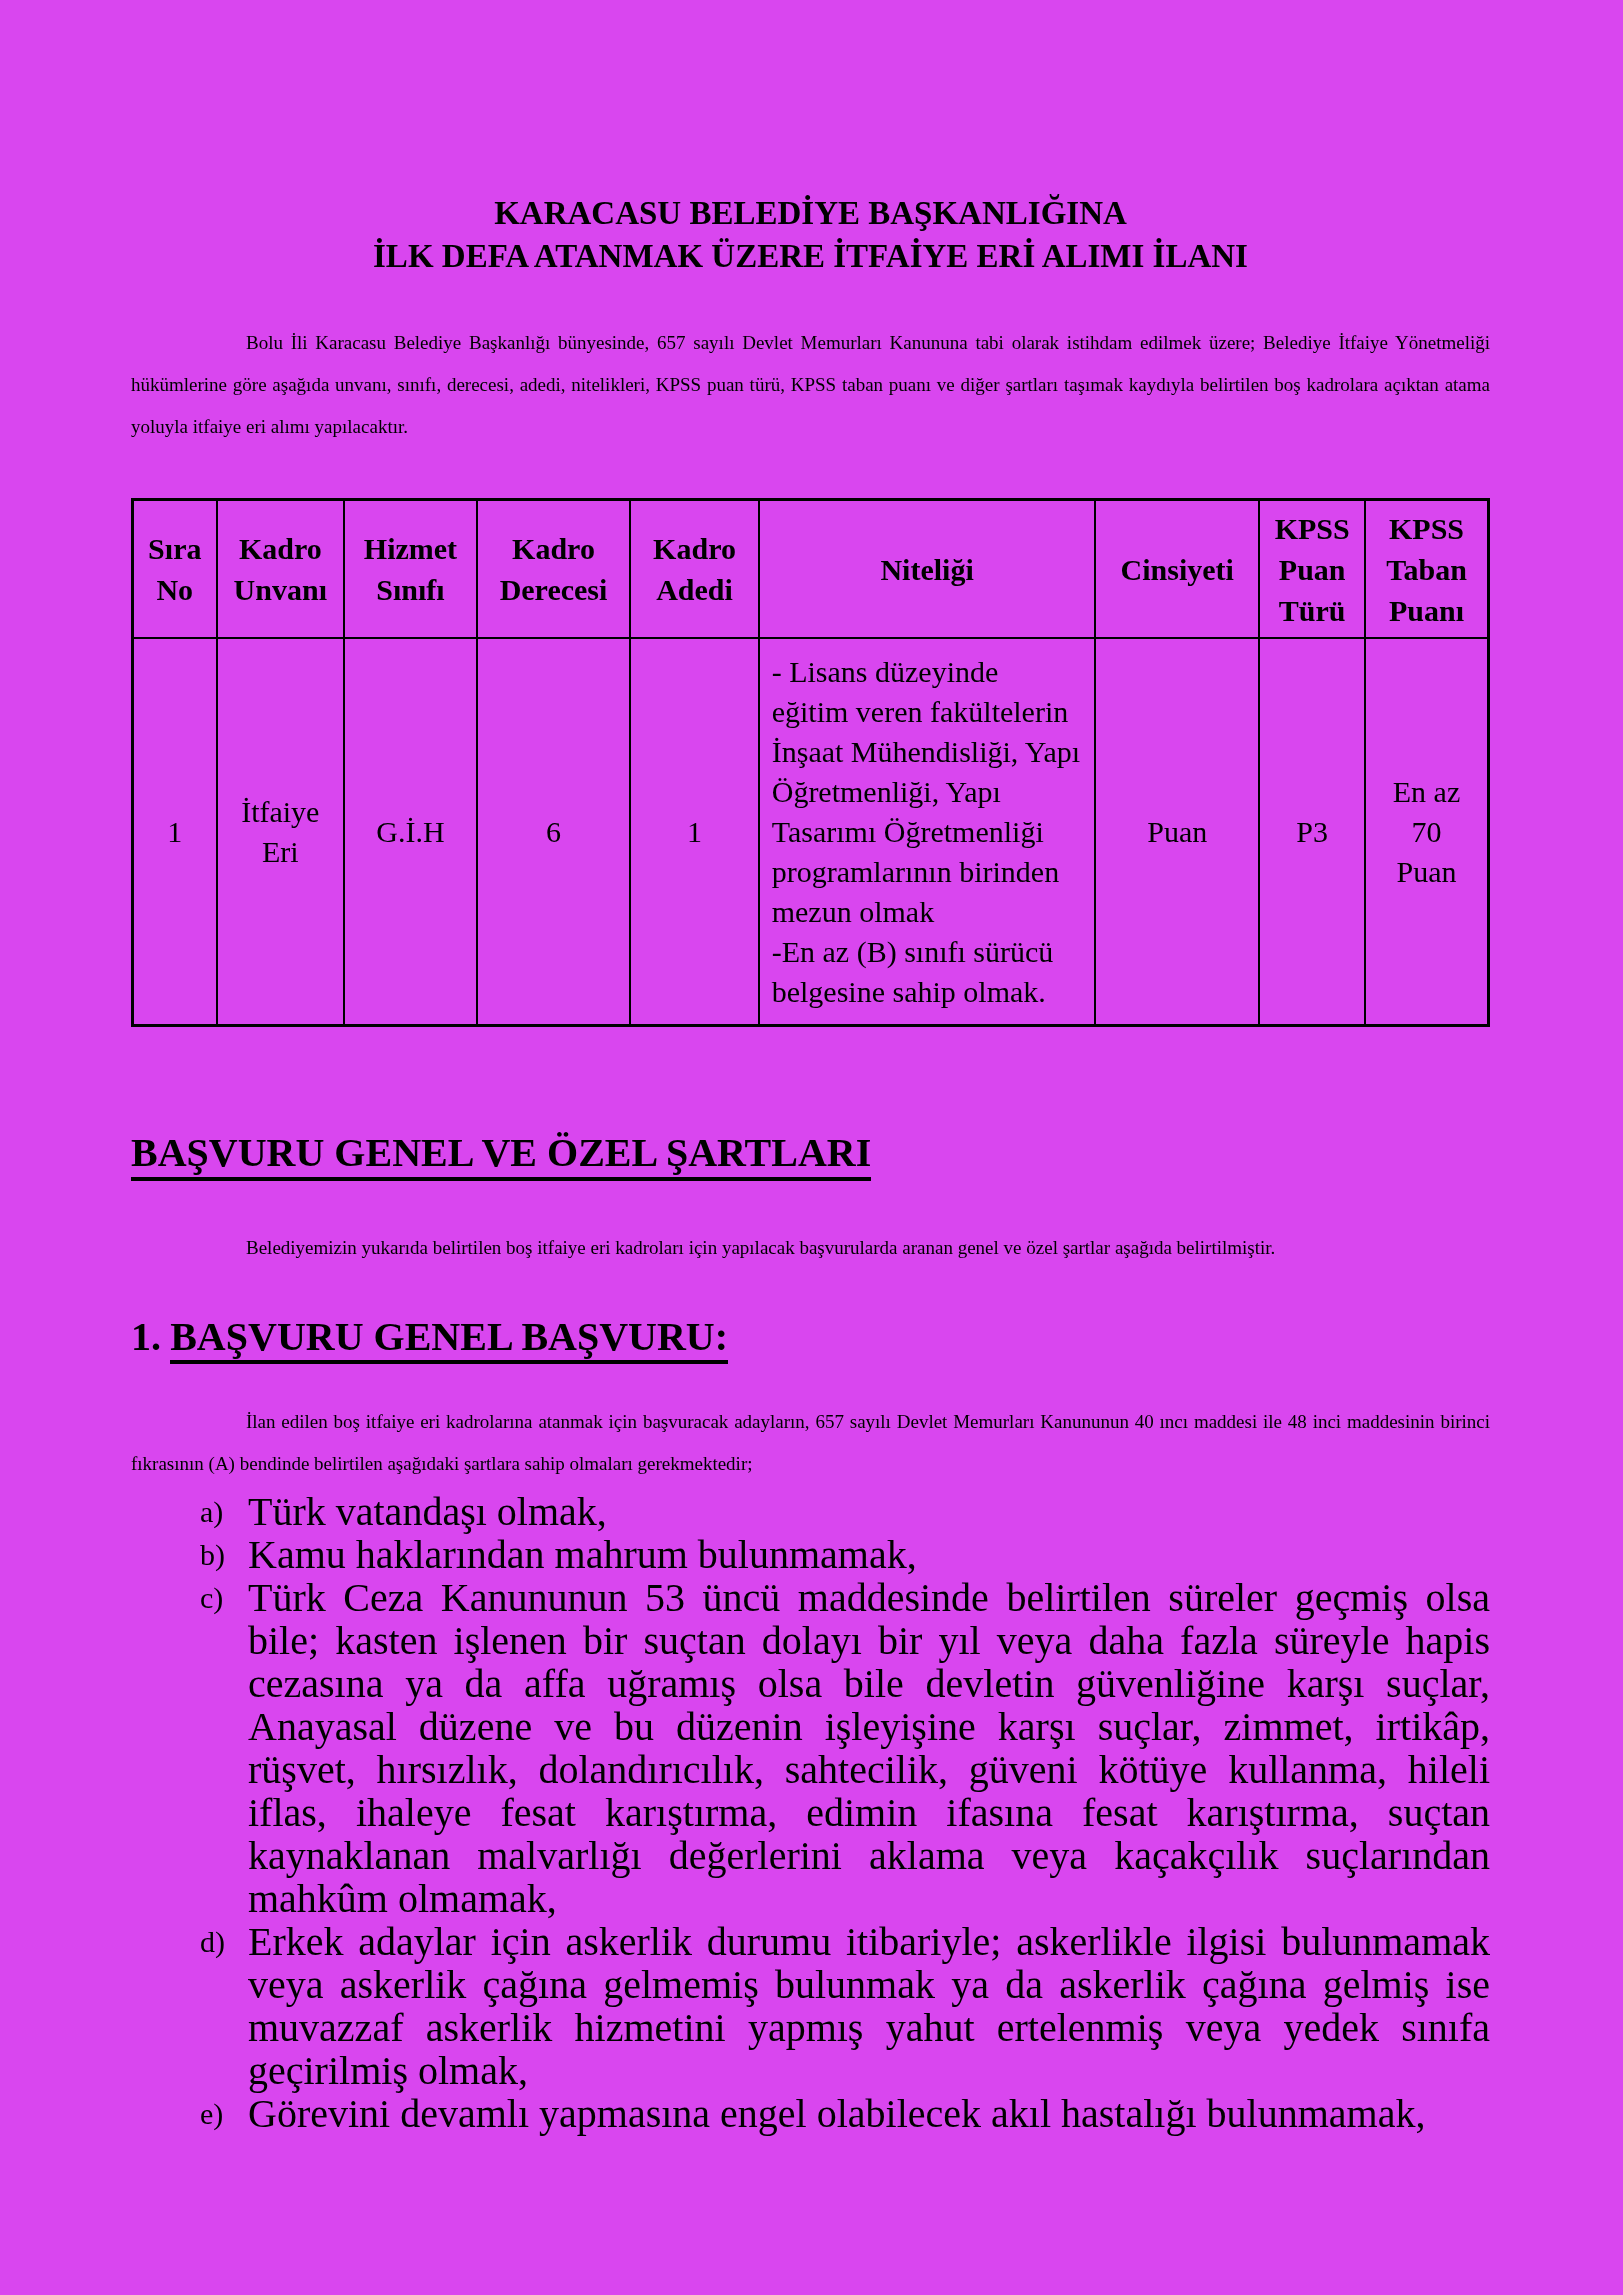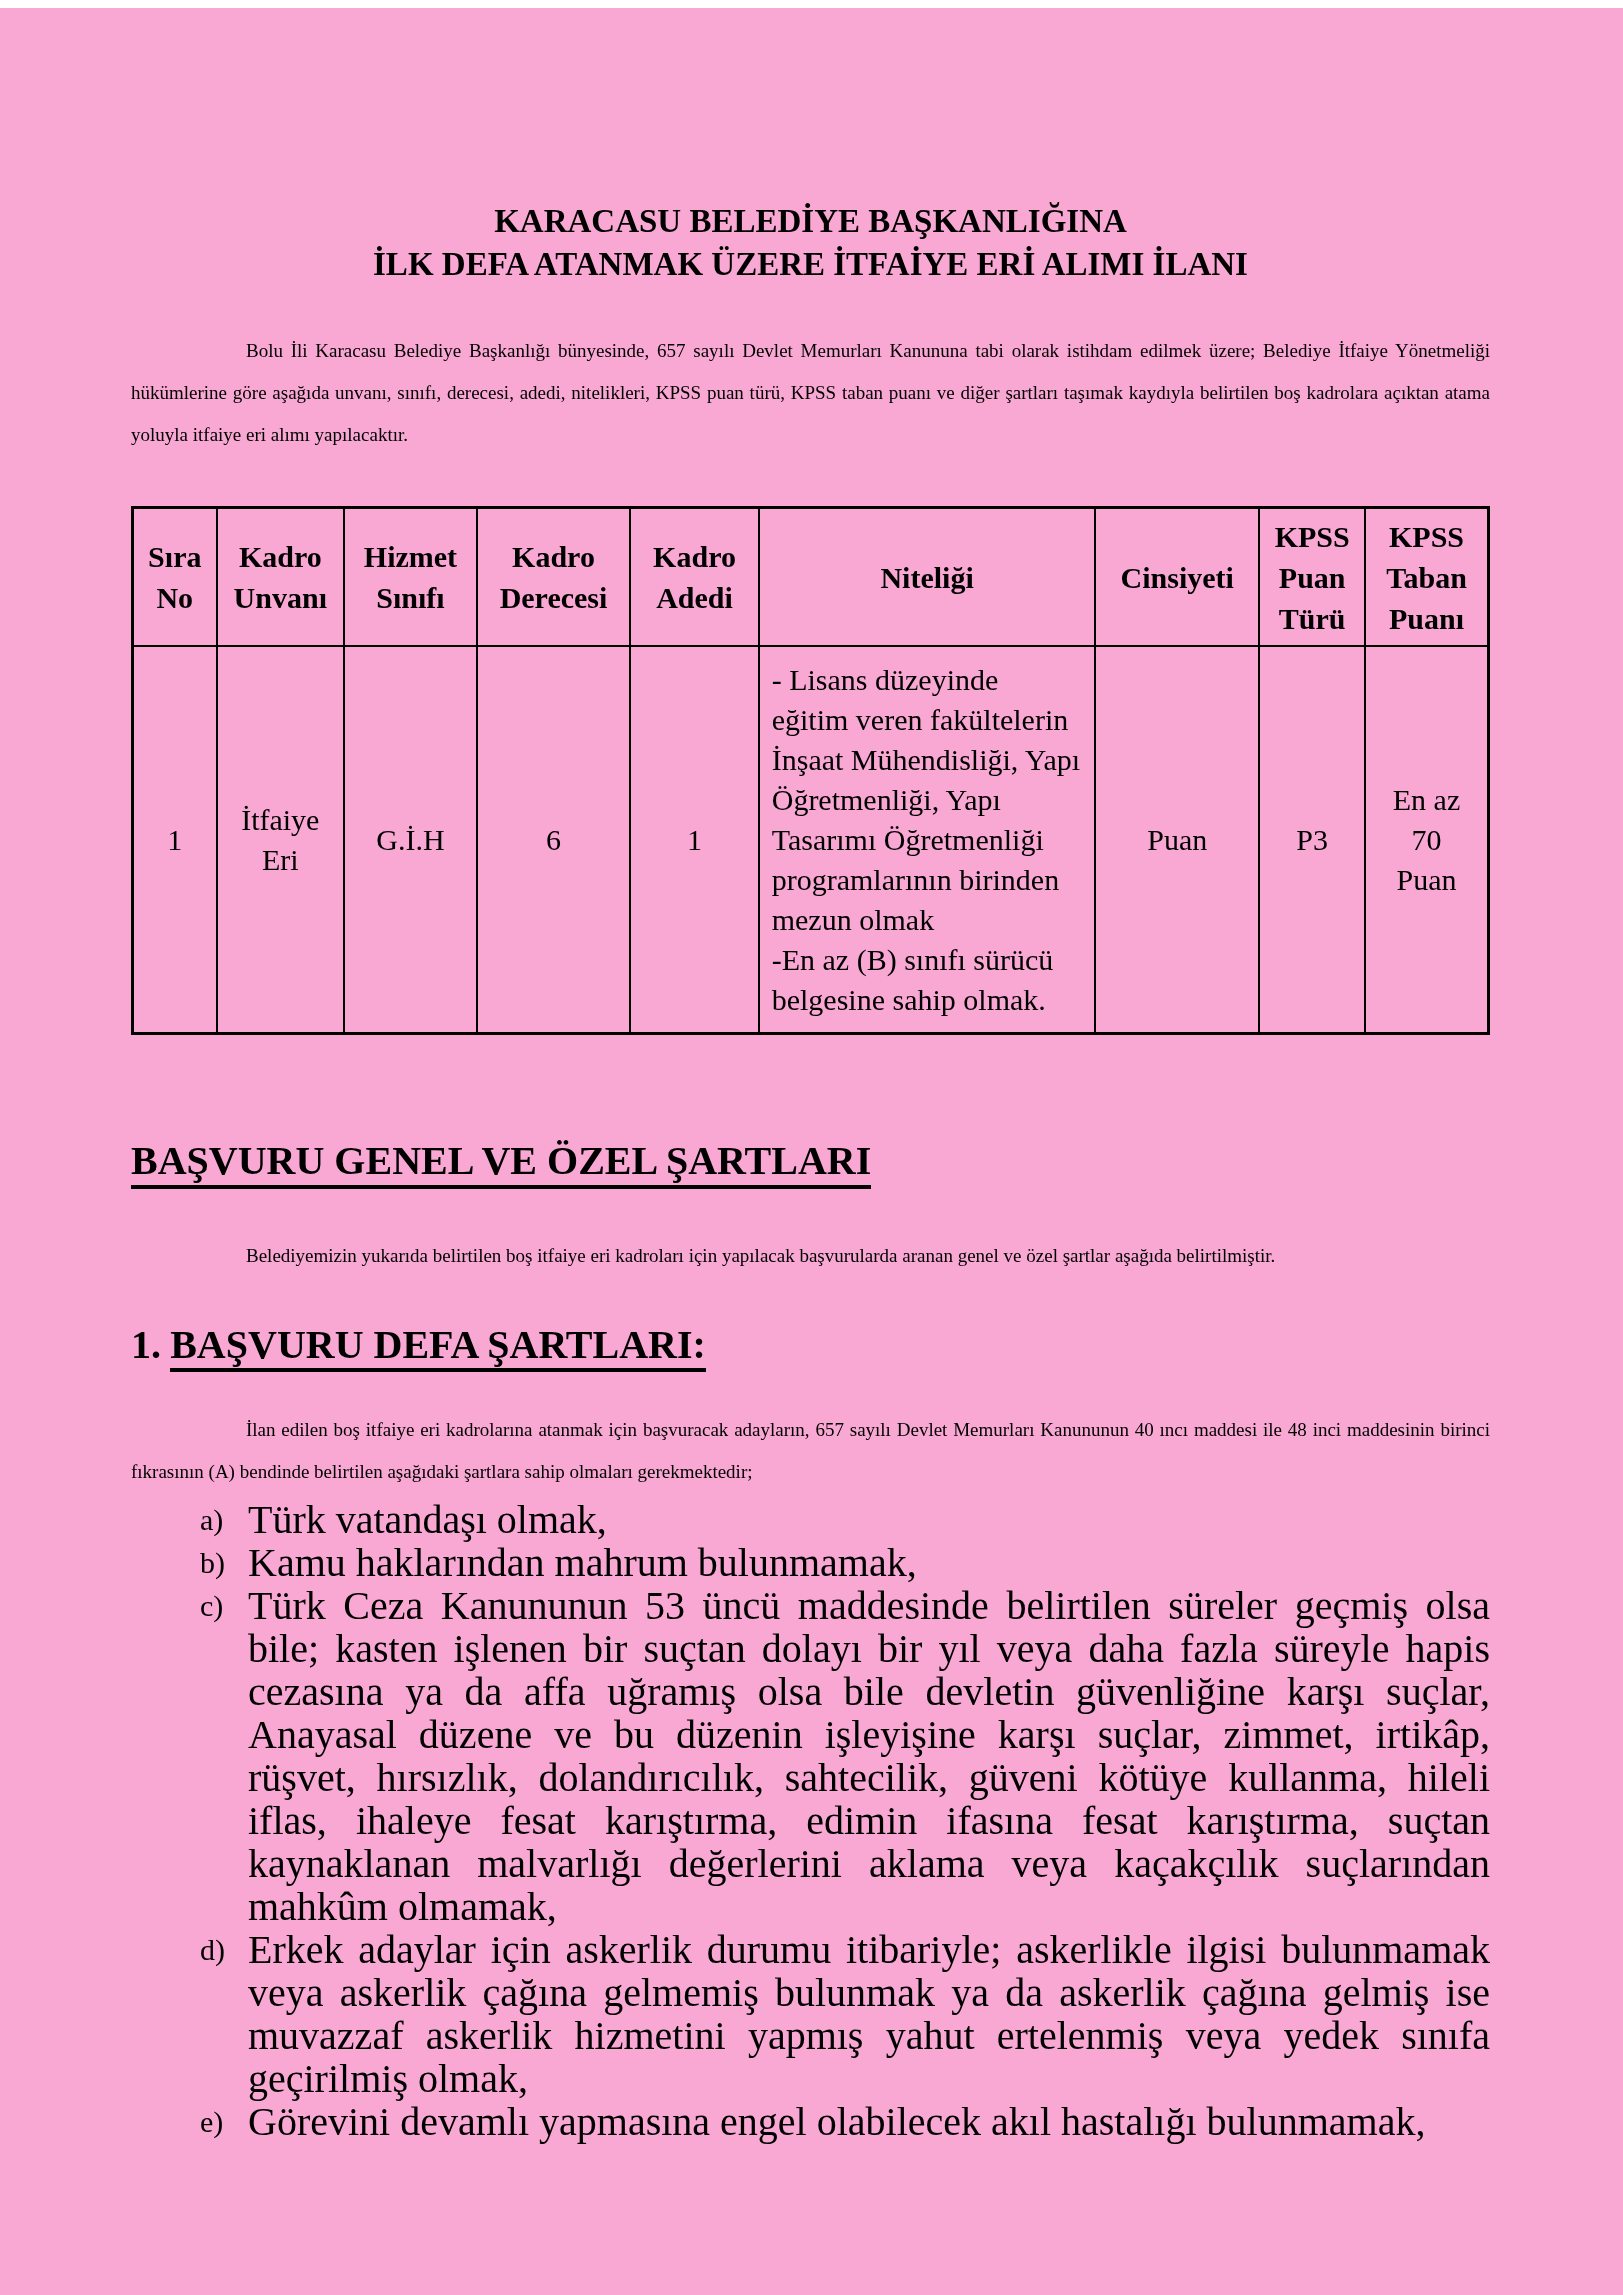--- a/index.html
+++ b/index.html
@@ -9,23 +9,22 @@
     position: relative;
     font-family: "Liberation Serif", "DejaVu Serif", serif;
     color: #000000;
     -webkit-font-smoothing: antialiased;
   }
   .sheet {
     position: absolute;
     inset: 0;
     box-sizing: border-box;
     padding: 192px 133px 16px 131px;
-    background: #f9a8d4;
+    background: #d946ef;
     overflow: hidden;
-    margin-top: 8px;
   }
 
   
   .doc-title {
     margin: 0 0 44px 0;
     text-align: center;
     font-size: 33px;
     font-weight: bold;
     line-height: 43px;
   }
@@ -174,21 +173,21 @@
     </tbody>
   </table>
 
   <h2 class="section-heading">
     <span class="underline">BAŞVURU GENEL VE ÖZEL ŞARTLARI</span>
   </h2>
 
   <p class="para p1">Belediyemizin yukarıda belirtilen boş itfaiye eri kadroları için yapılacak başvurularda aranan genel ve özel şartlar aşağıda belirtilmiştir.</p>
 
   <h2 class="section-heading numbered">
-    <span class="heading-number">1.</span><span class="underline">BAŞVURU DEFA ŞARTLARI:</span>
+    <span class="heading-number">1.</span><span class="underline">BAŞVURU GENEL BAŞVURU:</span>
   </h2>
 
   <p class="para p2">İlan edilen boş itfaiye eri kadrolarına atanmak için başvuracak adayların, 657 sayılı Devlet Memurları Kanununun 40 ıncı maddesi ile 48 inci maddesinin birinci fıkrasının (A) bendinde belirtilen aşağıdaki şartlara sahip olmaları gerekmektedir;</p>
 
   <div class="items">
     <div class="list-item">
       <span class="item-label">a)</span>
       <span class="item-text">Türk vatandaşı olmak,</span>
     </div>
     <div class="list-item">

